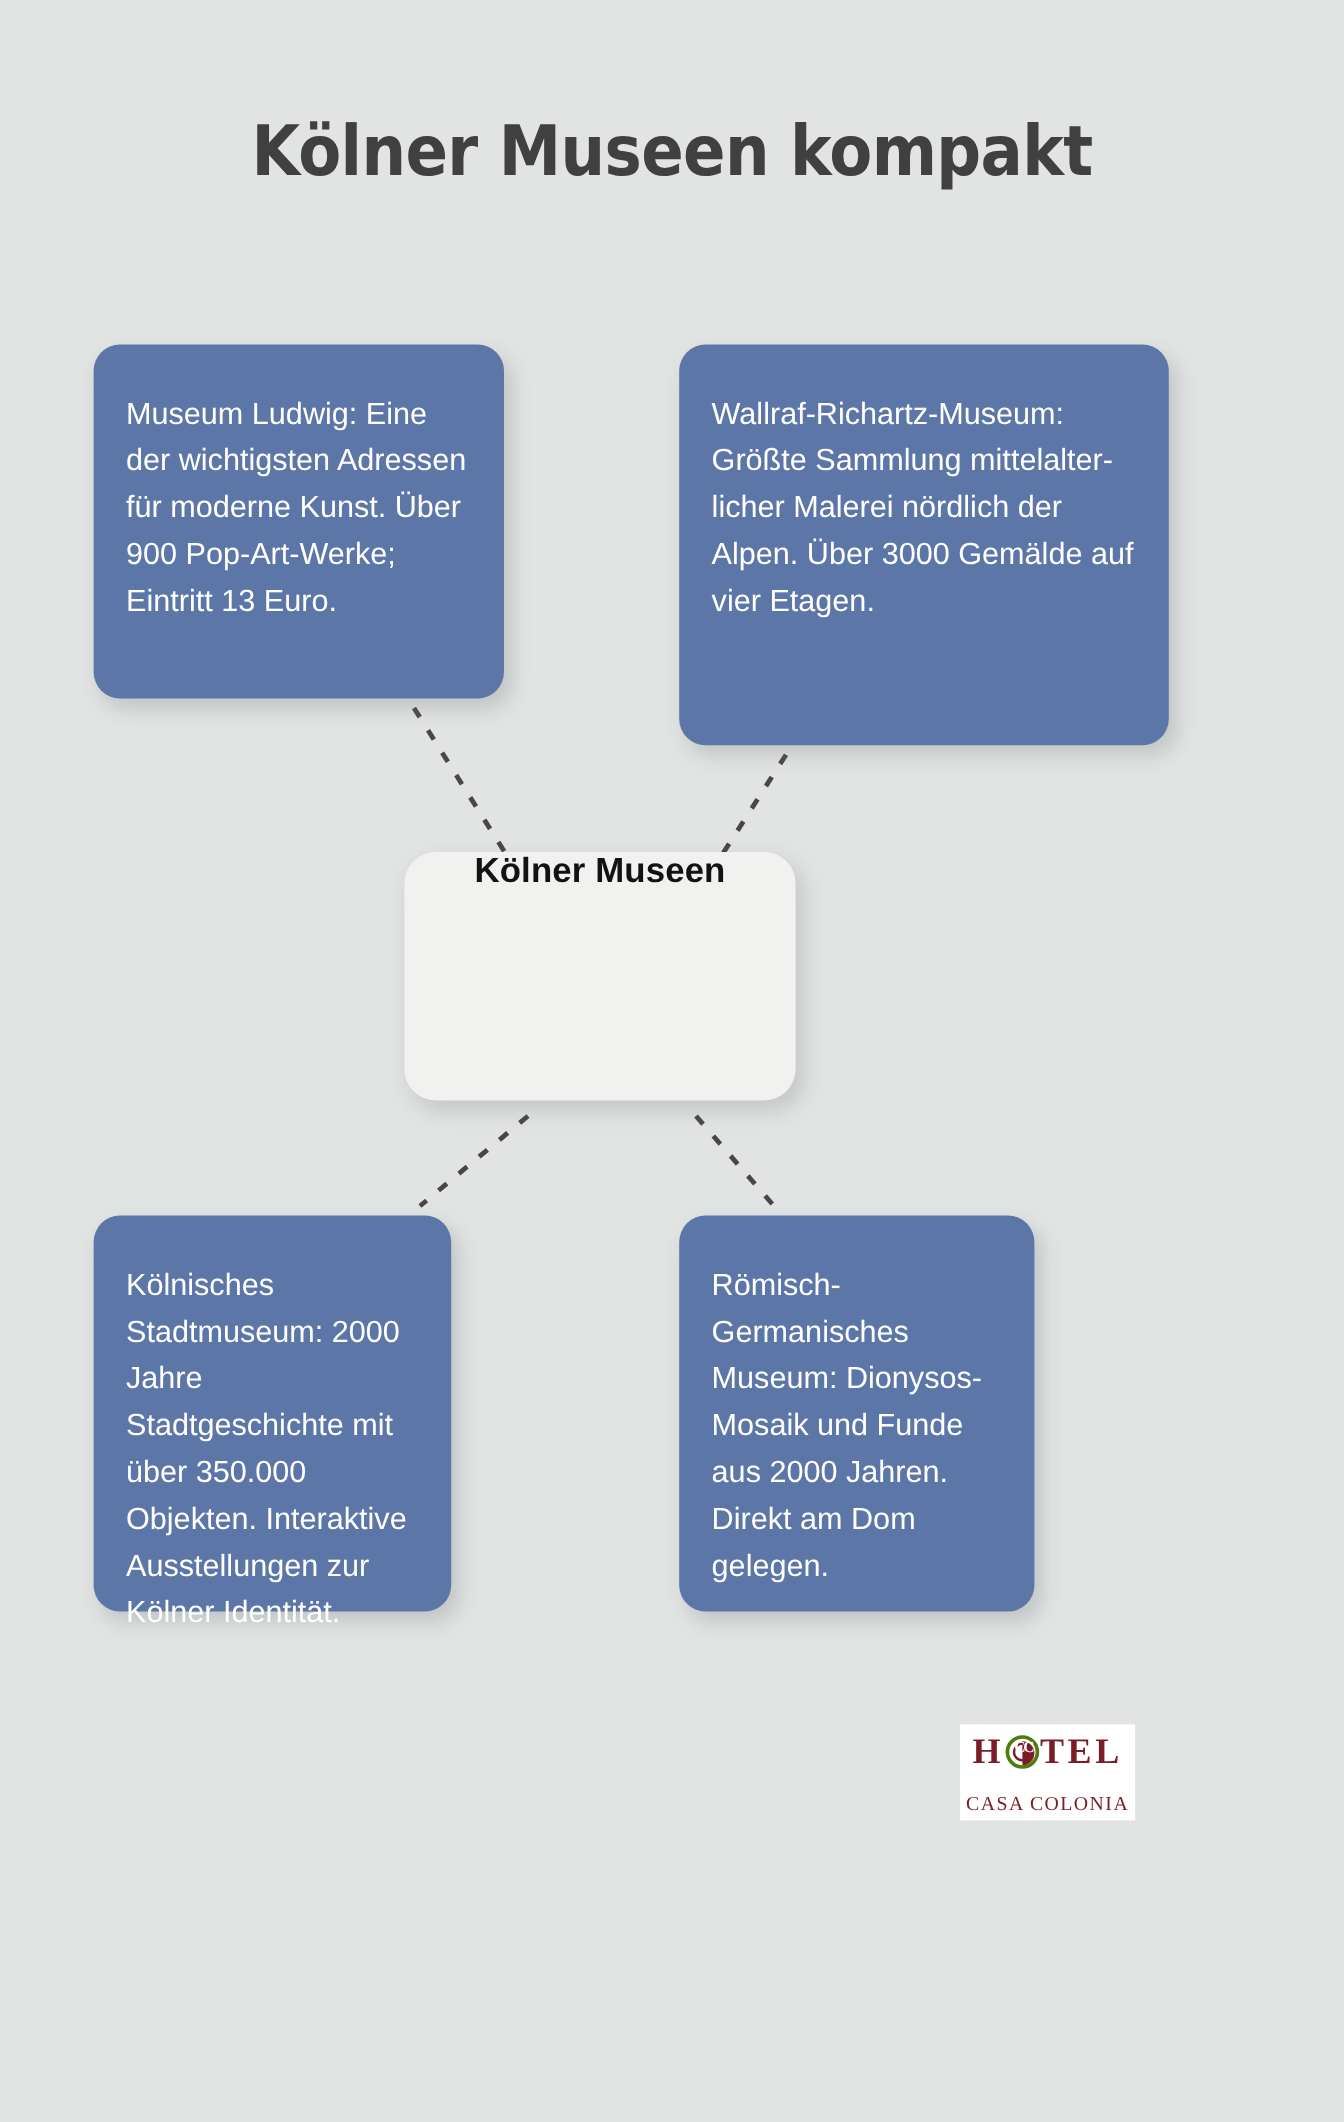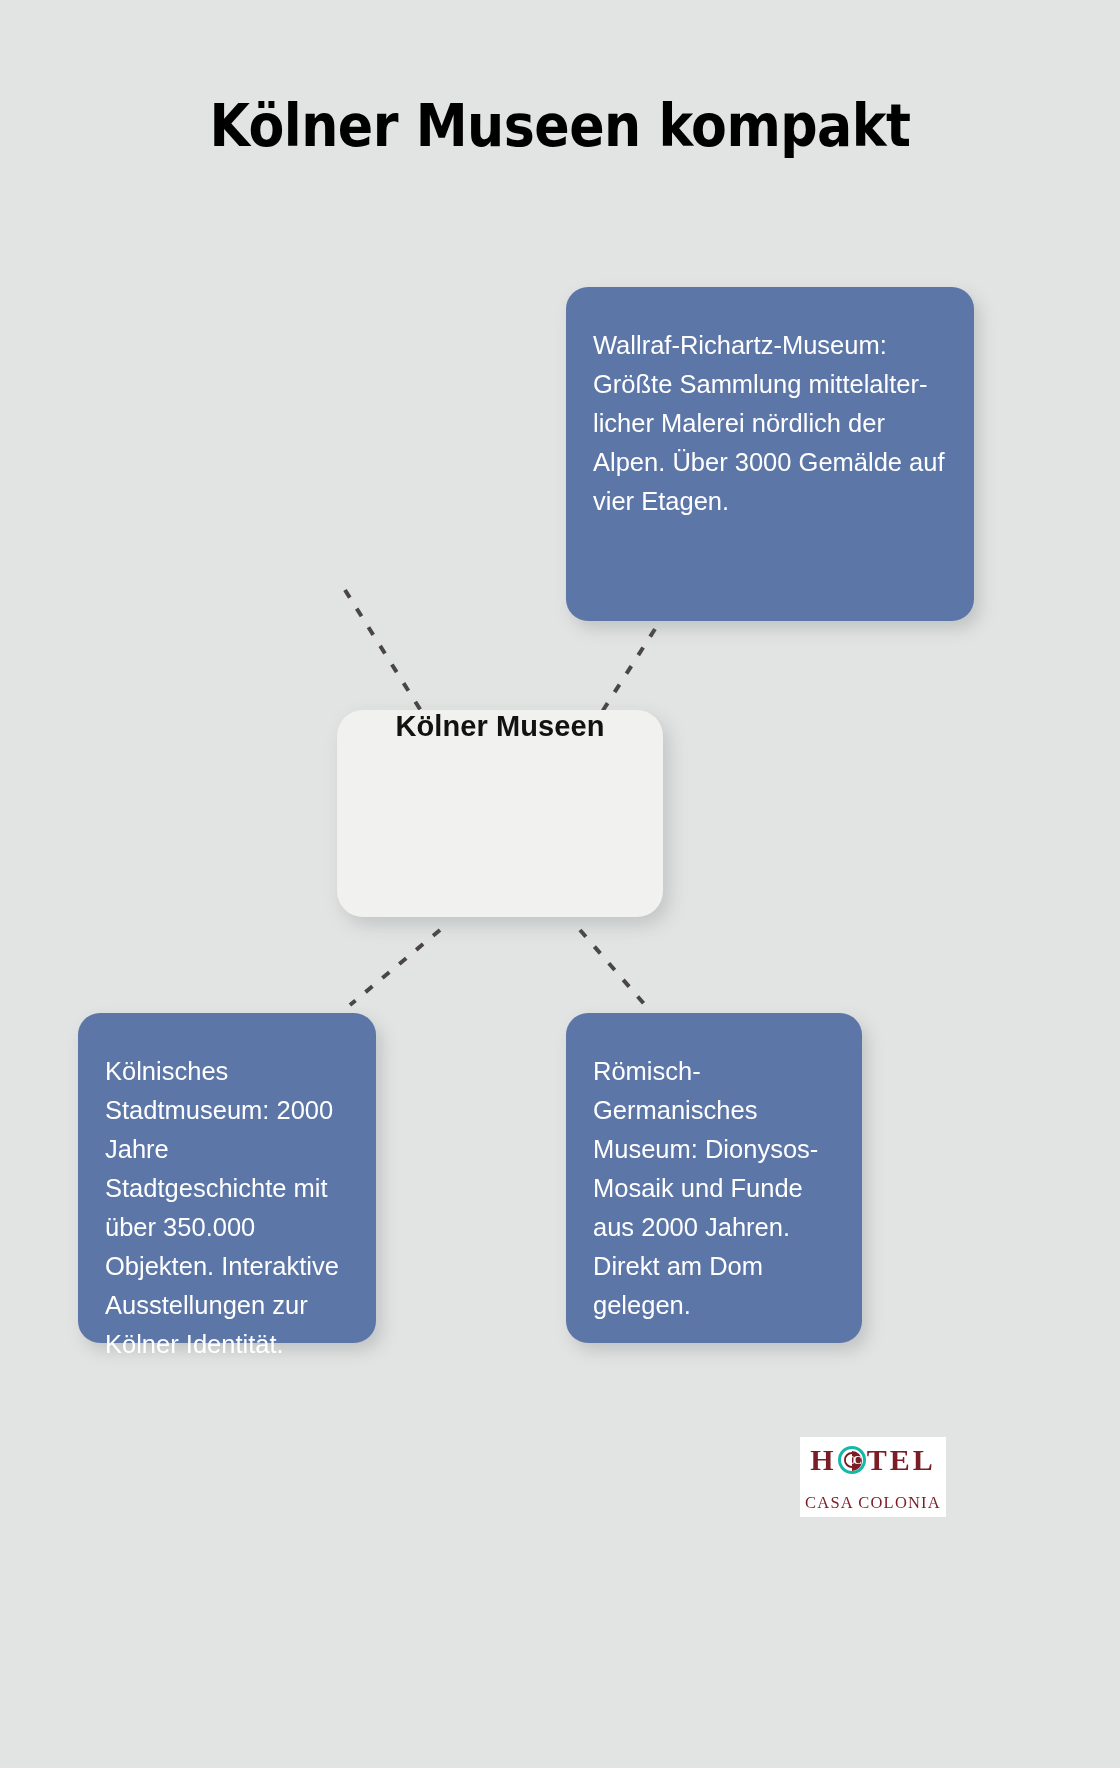--- a/index.html
+++ b/index.html
@@ -24,21 +24,21 @@
   .title {
     position: absolute;
     left: 0;
     top: 96px;
     width: 1120px;
     text-align: center;
     font-family: "DejaVu Sans Condensed", "Liberation Sans Narrow", "Liberation Sans", sans-serif;
     font-size: 58px;
     font-weight: bold;
     letter-spacing: -0.5px;
-    color: #000000;
+    color: #404040;
     line-height: 1.05;
     white-space: nowrap;
   }
 
   
   .connectors {
     position: absolute;
     left: 0;
     top: 0;
     width: 1120px;
@@ -118,24 +118,24 @@
     letter-spacing: 3px;
     line-height: 1;
   }
   .logo-wordmark .seg { display: inline-block; }
   .logo-emblem {
     position: relative;
     width: 28px;
     height: 28px;
     margin: 0 1px 0 1px;
     border-radius: 50%;
-    border: 3px solid #14b8a6;
+    border: 3px solid #4d7c0f;
     box-sizing: border-box;
     display: inline-flex;
-    align-items: center;
+    align-items: flex-start;
     justify-content: center;
     flex: 0 0 auto;
   }
   .logo-emblem::before {
     content: "";
     position: absolute;
     left: 50%;
     top: 2px;
     width: 10px;
     height: 20px;
@@ -182,20 +182,23 @@
 
   <svg class="connectors" viewBox="0 0 1120 1768" width="1120" height="1768">
     <g stroke="#4a4548" stroke-width="4" stroke-dasharray="9 13" fill="none" stroke-linecap="butt">
       <line x1="345" y1="590" x2="452" y2="760"></line>
       <line x1="655" y1="629" x2="570" y2="762"></line>
       <line x1="440" y1="930" x2="350" y2="1005"></line>
       <line x1="580" y1="930" x2="645" y2="1005"></line>
     </g>
   </svg>
 
+  <div class="node node-a">
+    <span class="node-text">Museum Ludwig: Eine der wichtigsten Adressen für moderne Kunst. Über 900 Pop-Art-Werke; Eintritt 13 Euro.</span>
+  </div>
 
   <div class="node node-b">
     <span class="node-text">Wallraf-Richartz-Museum: Größte Sammlung mittelalter-licher Malerei nördlich der Alpen. Über 3000 Gemälde auf vier Etagen.</span>
   </div>
 
   <div class="node node-c">
     <span class="node-text">Kölnisches Stadtmuseum: 2000 Jahre Stadtgeschichte mit über 350.000 Objekten. Interaktive Ausstellungen zur Kölner Identität.</span>
   </div>
 
   <div class="node node-d">

